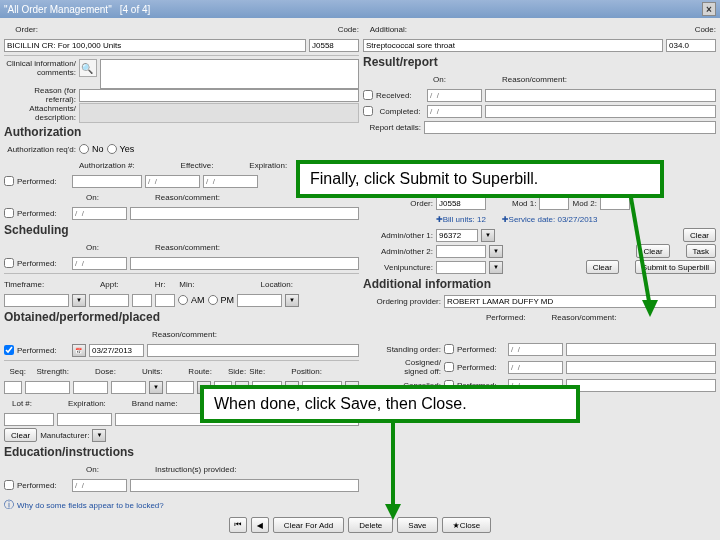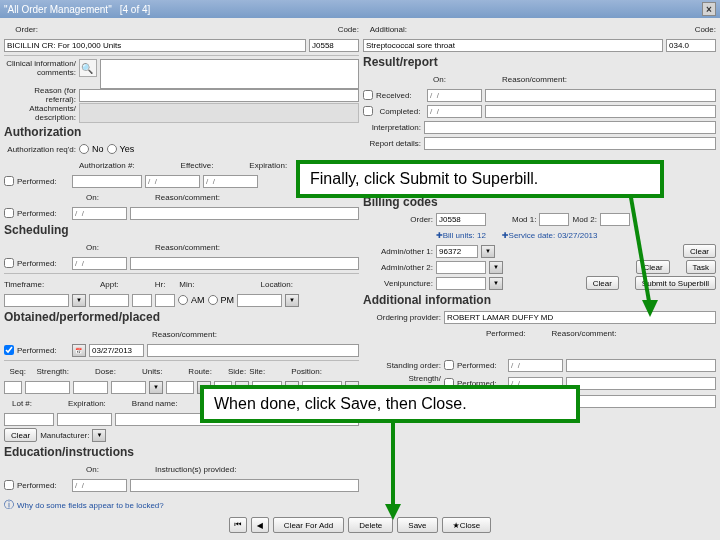--- a/index.html
+++ b/index.html
@@ -239,24 +239,20 @@
       <input type="text" style="width: 55px;" placeholder="/  /">
       <input type="text" style="flex: 1 1 0%;">
     </div>
     <div class="row">
       <input type="checkbox" style="">
       <span class="lbl" style="width:48px;text-align:center">Completed:</span>
       <input type="text" style="width: 55px;" placeholder="/  /">
       <input type="text" style="flex: 1 1 0%;">
     </div>
     <div class="row">
-      <span class="lbl" style="width:58px">Interpretation:</span>
-      <input type="text" style="flex: 1 1 0%;">
-    </div>
-    <div class="row">
       <span class="lbl" style="width:58px">Report details:</span>
       <input type="text" style="flex: 1 1 0%;">
     </div>
     <div style="height:40px"></div>
     <div class="sec-hdr2">Billing codes</div>
     <div class="row">
       <span class="lbl" style="width:70px">Order:</span>
       <input type="text" style="width: 50px;" value="J0558">
       <span style="width:20px"></span>
       <span class="lbl">Mod 1:</span>
@@ -308,21 +304,21 @@
     </div>
     <div style="height:14px"></div>
     <div class="row">
       <span class="lbl" style="width:78px">Standing order:</span>
       <input type="checkbox" style="">
       <span class="lbl" style="width:48px;text-align:left">Performed:</span>
       <input type="text" style="width: 55px;" placeholder="/  /">
       <input type="text" style="flex: 1 1 0%;">
     </div>
     <div class="row">
-      <span class="lbl" style="width:78px;white-space:pre-line">Strength/
+      <span class="lbl" style="width:78px;white-space:pre-line">Cosigned/
 signed off:</span>
       <input type="checkbox" style="">
       <span class="lbl" style="width:48px;text-align:left">Performed:</span>
       <input type="text" style="width: 55px;" placeholder="/  /">
       <input type="text" style="flex: 1 1 0%;">
     </div>
     <div class="row">
       <span class="lbl" style="width:78px">Cancelled:</span>
       <input type="checkbox" style="">
       <span class="lbl" style="width:48px;text-align:left">Performed:</span>

